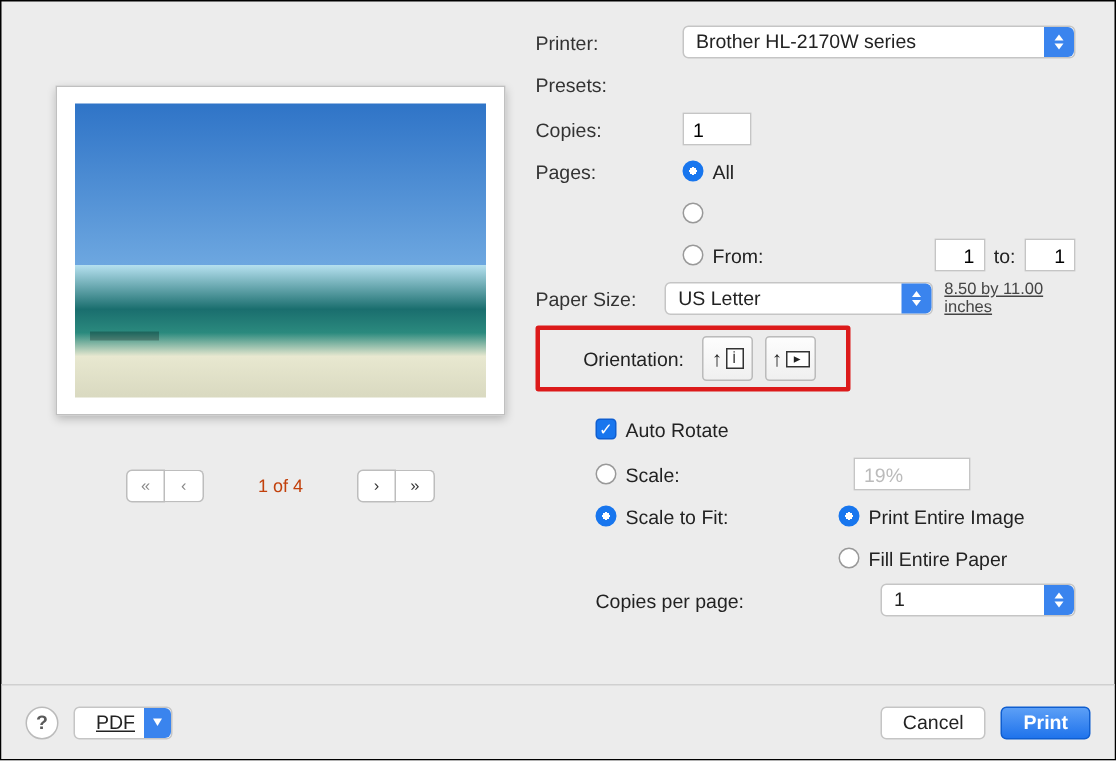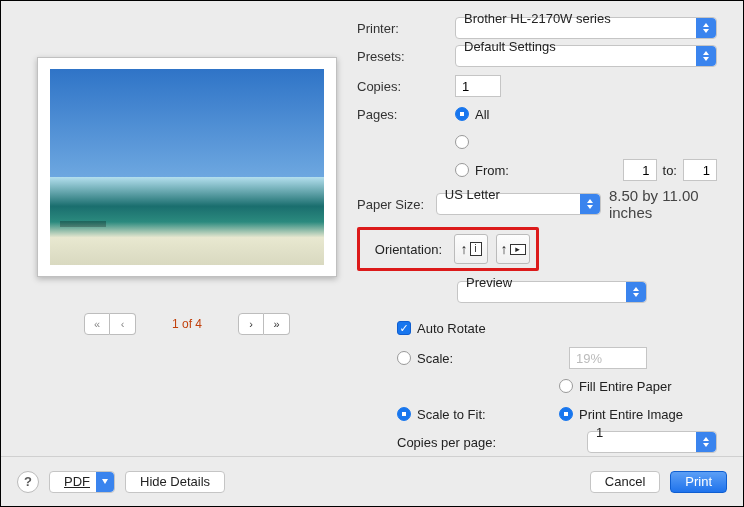--- a/index.html
+++ b/index.html
@@ -18,38 +18,38 @@
   .pill.enabled { color: #333; }
   .page-text { font-size: 12px; color: #c2410c; }
 
   .settings-col { flex: 1; padding-right: 10px; }
   .row { display: flex; align-items: center; margin-bottom: 6px; min-height: 22px; }
   .lab { width: 98px; padding-right: 8px; color: #333; }
   .radio { width: 14px; height: 14px; border-radius: 50%; border: 1px solid #999; display: inline-block; vertical-align: middle; margin-right: 6px; background: #fff; }
   .radio.sel { border-color: #1876ee; background: radial-gradient(circle at center, #fff 0 28%, #1876ee 30% 100%); }
   .check { width: 14px; height: 14px; border-radius: 3px; display: inline-flex; align-items: center; justify-content: center; margin-right: 6px; font-size: 11px; color: #fff; }
   .check.on { background: #1876ee; border: 1px solid #0f5ed0; }
-  .select { height: 22px; background: #fff; border: 1px solid #c5c5c5; border-radius: 4px; position: relative; padding: 2px 26px 12px 8px; display: inline-flex; align-items: flex-end; min-width: 120px; }
+  .select { height: 22px; background: #fff; border: 1px solid #c5c5c5; border-radius: 4px; position: relative; padding: 2px 26px 2px 8px; display: inline-flex; align-items: flex-start; min-width: 120px; }
   .select .cap { position: absolute; right: 0; top: 0; bottom: 0; width: 20px; background: #3a84ee; border-radius: 0 4px 4px 0; display: flex; flex-direction: column; align-items: center; justify-content: center; }
   .select .cap::before { content: ""; border-left: 3px solid transparent; border-right: 3px solid transparent; border-bottom: 4px solid #fff; margin-bottom: 2px; }
   .select .cap::after { content: ""; border-left: 3px solid transparent; border-right: 3px solid transparent; border-top: 4px solid #fff; }
   .input { height: 22px; border: 1px solid #c5c5c5; background: #fff; border-radius: 0; padding: 2px 6px; font-size: 13px; font-family: inherit; }
   .input.disabled { color: #bbb; }
-  .after-text { font-size: 15px; color: #444; margin-left: 8px; }
-
-  .hl-box { border: 3px solid #dc1a1a; padding: 4px 6px; border-radius: 2px; display: inline-flex; align-items: center; gap: 8px; }
+  .after-text { font-size: 11px; color: #444; margin-left: 8px; text-decoration: underline; }
+
+  .hl-box { border: 3px solid #dc1a1a; padding: 4px 20px; border-radius: 2px; display: inline-flex; align-items: center; gap: 8px; }
   .orient-btn { width: 34px; height: 30px; background: linear-gradient(#fdfdfd,#f0f0f0); border: 1px solid #bbb; border-radius: 3px; display: inline-flex; align-items: center; justify-content: center; gap: 2px; }
   .arrow-up { font-size: 14px; font-weight: bold; }
   .sheet { width: 12px; height: 14px; background: #fff; border: 1px solid #333; position: relative; display:flex; align-items:center; justify-content:center;}
   .fig { font-size: 9px; }
 
   .footer { position: absolute; left: 0; right: 0; bottom: 0; height: 50px; border-top: 1px solid #d0d0d0; background: #ececec; display: flex; align-items: center; padding: 0 16px; gap: 10px; }
   .help { width: 22px; height: 22px; border-radius: 50%; border: 1px solid #bbb; background: #fff; display: flex; align-items: center; justify-content: center; color: #5a5a5a; font-weight: bold; }
   .btn { height: 22px; padding: 0 14px; background: #fff; border: 1px solid #c5c5c5; border-radius: 4px; font-size: 13px; display: inline-flex; align-items: center; }
-  .btn.primary { background: linear-gradient(#5c9ff6,#1f73ec); border: 1px solid #0f5ed0; color: #fff; }
+  .btn.primary { background: linear-gradient(#5c9ff6,#1f73ec); border: 1px solid #0f5ed0; color: #fff; font-weight: bold; }
   .btn.pdf { position: relative; padding-right: 24px; text-decoration: underline; }
   .btn.pdf .cap { position: absolute; right: 0; top: 0; bottom: 0; width: 18px; background: #3a84ee; border-radius: 0 4px 4px 0; display:flex;align-items:center;justify-content:center;}
   .btn.pdf .cap::after { content: ""; border-left: 3px solid transparent; border-right: 3px solid transparent; border-top: 5px solid #fff; }
   .spacer { flex: 1; }
 </style>
 </head>
 <body>
 
 <div class="dialog">
   <div class="content">
@@ -76,24 +76,20 @@
       <div class="row">
         <span class="lab">Printer:</span>
         <div class="select" style="flex:1">
           <span>Brother HL-2170W series</span>
           <span class="cap"></span>
         </div>
       </div>
 
       <div class="row">
         <span class="lab">Presets:</span>
-        <div class="select" style="flex:1">
-          <span>Default Settings</span>
-          <span class="cap"></span>
-        </div>
       </div>
 
       <div class="row" style="margin-top:8px;">
         <span class="lab">Copies:</span>
         <input class="input" style="width: 46px;" value="1">
       </div>
 
       <div class="row">
         <span class="lab">Pages:</span>
         <span class="radio sel"></span>
@@ -133,57 +129,51 @@
           </span>
           <span class="orient-btn">
             <span class="arrow-up">↑</span>
             <span class="sheet" style="width:16px;height:11px">
                 <span class="fig">▸</span>
               </span>
           </span>
         </span>
       </div>
 
-      <div class="row" style="justify-content:center;margin-left:30px;">
-        <div class="select" style="width:190px">
-          <span>Preview</span>
-          <span class="cap"></span>
-        </div>
-      </div>
 
       <div class="row" style="margin-top:14px;">
         <span style="width:40px"></span>
         <span class="check on">✓</span>
         <span>Auto Rotate</span>
       </div>
 
       <div class="row" style="margin-top:8px;">
         <span style="width:40px"></span>
         <span class="radio"></span>
         <span>Scale:</span>
         <span style="flex:1"></span>
         <input class="input disabled" style="width: 78px;" disabled="" value="19%">
         <span style="width:70px"></span>
       </div>
 
+      <div class="row">
+        <span style="width:40px"></span>
+        <span class="radio sel"></span>
+        <span>Scale to Fit:</span>
+        <span style="flex:1"></span>
+        <span style="width:158px;display:flex;align-items:center">
+          <span class="radio sel"></span>
+          <span>Print Entire Image</span>
+        </span>
+      </div>
       <div class="row">
         <span style="flex:1"></span>
         <span style="width:158px;display:flex;align-items:center">
           <span class="radio"></span>
           <span>Fill Entire Paper</span>
-        </span>
-      </div>
-      <div class="row">
-        <span style="width:40px"></span>
-        <span class="radio sel"></span>
-        <span>Scale to Fit:</span>
-        <span style="flex:1"></span>
-        <span style="width:158px;display:flex;align-items:center">
-          <span class="radio sel"></span>
-          <span>Print Entire Image</span>
         </span>
       </div>
 
       <div class="row" style="">
         <span style="width:40px"></span>
         <span style="width:130px">Copies per page:</span>
         <span style="flex:1"></span>
         <div class="select" style="width:130px">
           <span>1</span>
           <span class="cap"></span>
@@ -191,23 +181,20 @@
       </div>
 
     </div>
   </div>
 
   <div class="footer">
     <span class="help">?</span>
     <span class="btn pdf">
       <span>PDF</span>
       <span class="cap"></span>
-    </span>
-    <span class="btn">
-      <span>Hide Details</span>
     </span>
     <span class="spacer"></span>
     <span class="btn">
       <span>Cancel</span>
     </span>
     <span class="btn primary">
       <span>Print</span>
     </span>
   </div>
 </div>

